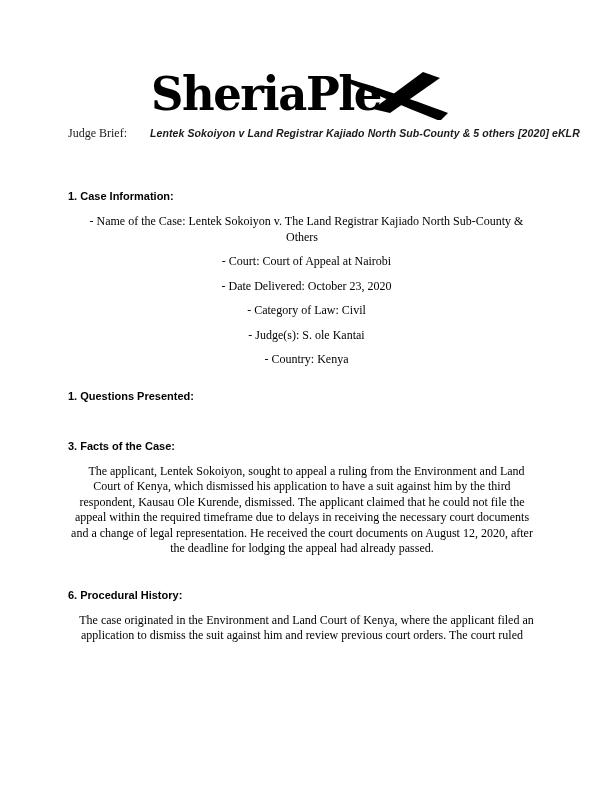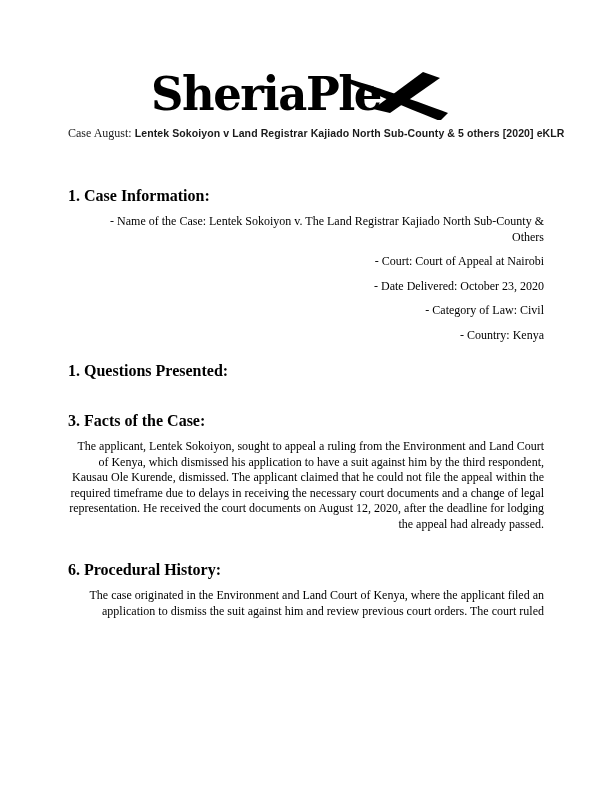--- a/index.html
+++ b/index.html
@@ -41,65 +41,67 @@
   .title-prefix {
     font-family: "Liberation Serif", "DejaVu Serif", serif;
     font-size: 12px;
     color: #1a1a1a;
   }
   .title-case {
     font-family: "Liberation Sans", "DejaVu Sans", sans-serif;
     font-weight: bold;
     font-size: 10.5px;
     color: #1a1a1a;
-    margin-left: 0;
+    margin-left: 20px;
     letter-spacing: 0.1px;
+    font-style: italic;
   }
   h2.sec-heading {
-    font-family: Liberation Serif, serif;
-    font-size: 16px;
+    font-family: Liberation Sans, sans-serif;
+    font-size: 11px;
     font-weight: bold;
     line-height: 16px;
     margin: 33px 0 10px 0;
   }
   section.sec1 h2.sec-heading { margin-top: 48px; }
   section.sec2 h2.sec-heading { margin-top: 20px; }
   section.sec3 h2.sec-heading { margin-top: 34px; }
   section.sec4 h2.sec-heading { margin-top: 30px; }
   p.body-par {
-    margin: 0 0 9px 0;
+    margin: 0 8px 9px 0;
     line-height: 15.5px;
     text-indent: 9px;
-    text-align: right;
+    text-align: center;
   }
 </style>
 </head>
 <body>
 
 <div class="page">
 
   <div class="logo-wrap">
     <svg class="logo-svg" viewBox="0 0 310 56" xmlns="http://www.w3.org/2000/svg">
       <text x="0" y="46" font-family="DejaVu Serif, Liberation Serif, serif" font-weight="bold" font-size="47" letter-spacing="-1.5" fill="#000000" textLength="230" lengthAdjust="spacingAndGlyphs">SheriaPle</text>
       <path d="M 222 45 L 272 8 L 289 14 L 239 49 Z" fill="#000000"></path>
       <path d="M 195 14 C 235 26 262 36 297 49 L 289 57 C 252 42 228 32 194 17.5 Z" fill="#000000"></path>
     </svg>
   </div>
 
   <p class="doc-title">
-    <span class="title-prefix">Case August:</span>
+    <span class="title-prefix">Judge Brief:</span>
     <span class="title-case">Lentek Sokoiyon v Land Registrar Kajiado North Sub-County &amp; 5 others [2020] eKLR</span>
   </p>
 
   <section class="sec1">
     <h2 class="sec-heading">1. Case Information:</h2>
     <p class="body-par">- Name of the Case: Lentek Sokoiyon v. The Land Registrar Kajiado North Sub-County &amp; Others</p>
     <p class="body-par">- Court: Court of Appeal at Nairobi</p>
     <p class="body-par">- Date Delivered: October 23, 2020</p>
     <p class="body-par">- Category of Law: Civil</p>
+    <p class="body-par">- Judge(s): S. ole Kantai</p>
     <p class="body-par">- Country: Kenya</p>
   </section>
 
   <section class="sec2">
     <h2 class="sec-heading">1. Questions Presented:</h2>
   </section>
 
   <section class="sec3">
     <h2 class="sec-heading">3. Facts of the Case:</h2>
     <p class="body-par">The applicant, Lentek Sokoiyon, sought to appeal a ruling from the Environment and Land Court of Kenya, which dismissed his application to have a suit against him by the third respondent, Kausau Ole Kurende, dismissed. The applicant claimed that he could not file the appeal within the required timeframe due to delays in receiving the necessary court documents and a change of legal representation. He received the court documents on August 12, 2020, after the deadline for lodging the appeal had already passed.</p>

